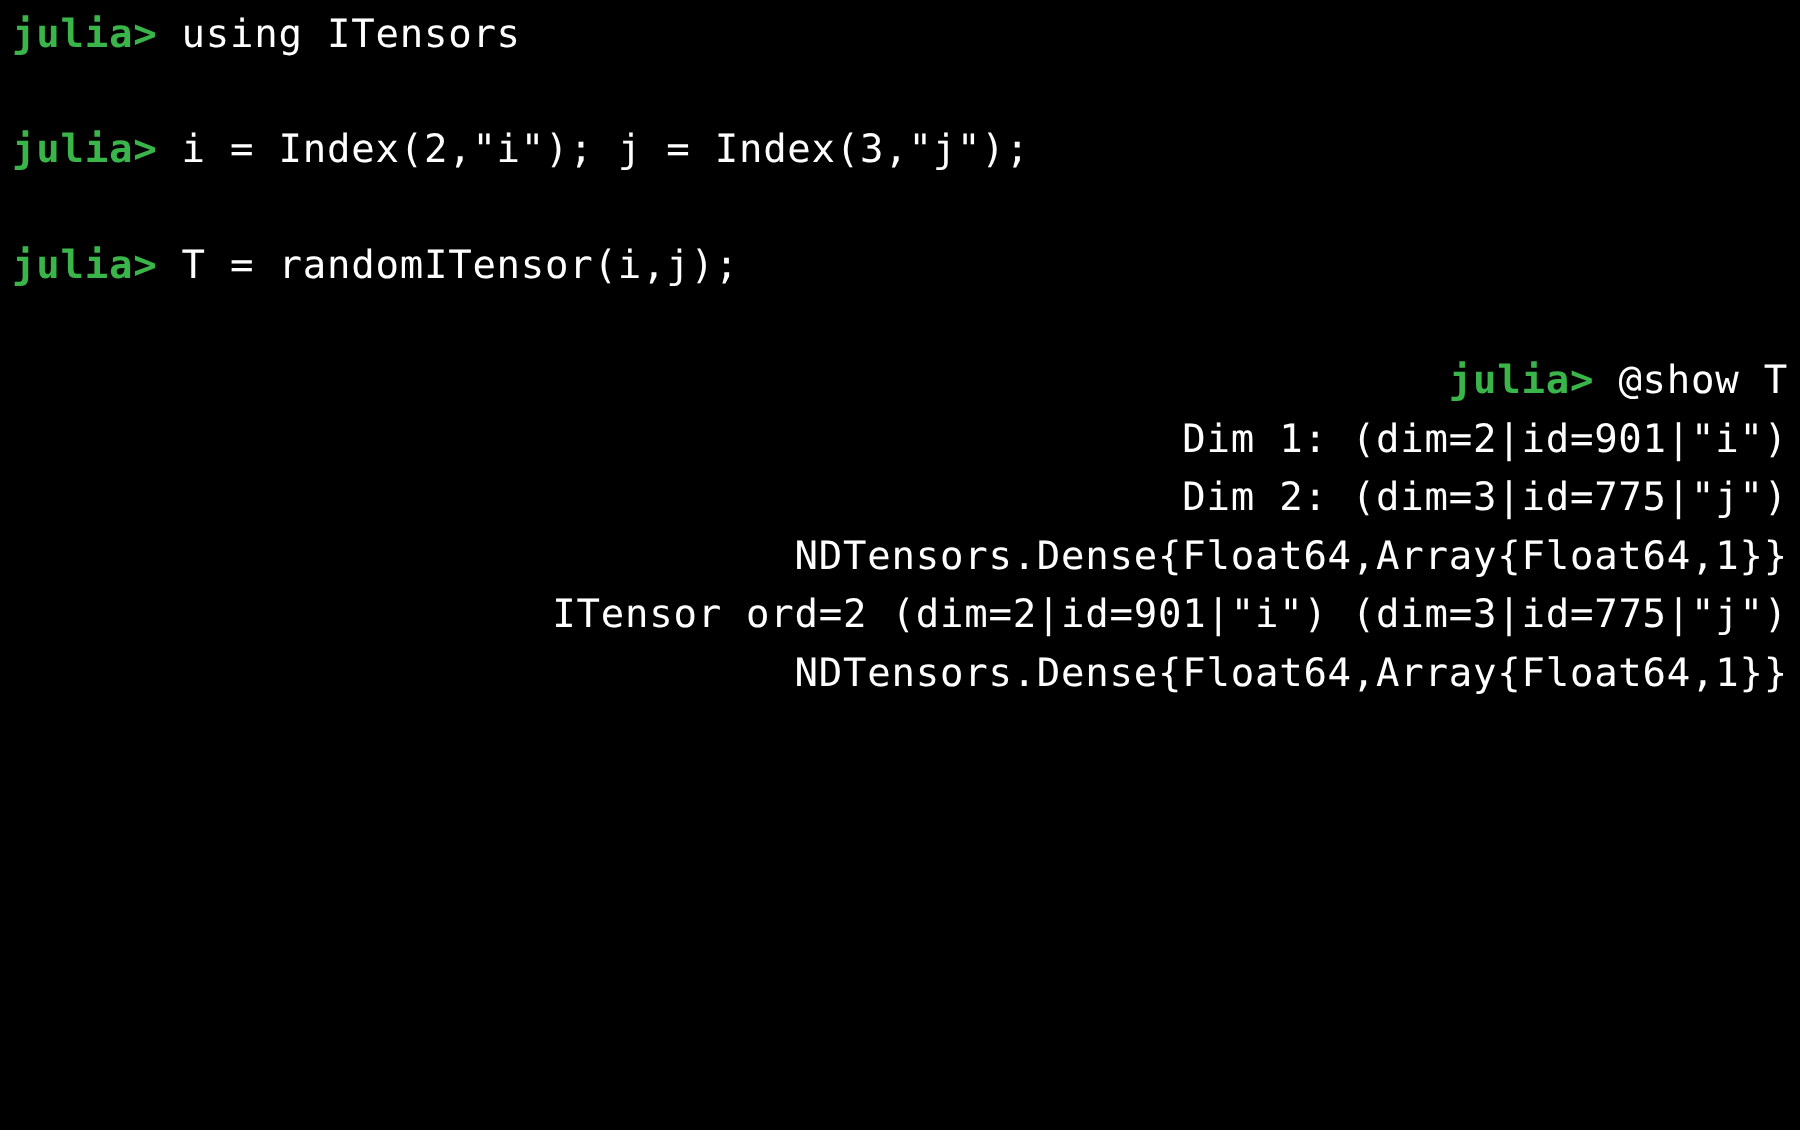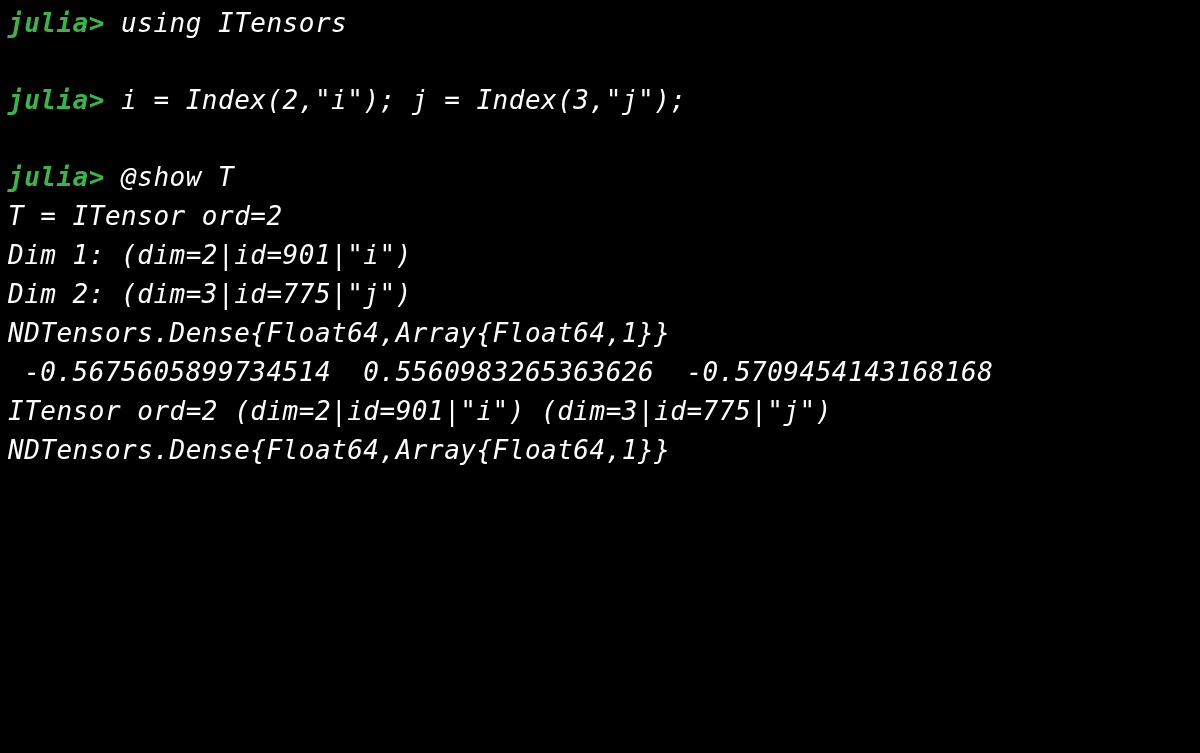--- a/index.html
+++ b/index.html
@@ -25,42 +25,43 @@
     }
     .prompt {
       color: #39b54a;
       font-weight: bold;
     }
     .output {
       color: #ffffff;
     }
     .block {
       margin-bottom: 38px;
-      font-style: italic;
     }
     .block:last-child {
       margin-bottom: 0;
+      text-align: right;
     }
   </style>
 </head>
 <body>
 
 <div>
   <div class="block">
     <div class="line"><span class="prompt">julia&gt;</span><span> </span><span class="output">using ITensors</span></div>
   </div>
 
   <div class="block">
     <div class="line"><span class="prompt">julia&gt;</span><span> </span><span class="output">i = Index(2,"i"); j = Index(3,"j");</span></div>
   </div>
 
+  <div class="block">
+    <div class="line"><span class="prompt">julia&gt;</span><span> </span><span class="output">T = randomITensor(i,j);</span></div>
+  </div>
 
   <div class="block">
     <div class="line"><span class="prompt">julia&gt;</span><span> </span><span class="output">@show T</span></div>
-    <div class="line output">T = ITensor ord=2</div>
     <div class="line output">Dim 1: (dim=2|id=901|"i")</div>
     <div class="line output">Dim 2: (dim=3|id=775|"j")</div>
     <div class="line output">NDTensors.Dense{Float64,Array{Float64,1}}</div>
-    <div class="line output"> -0.5675605899734514  0.5560983265363626  -0.5709454143168168</div>
     <div class="line output">ITensor ord=2 (dim=2|id=901|"i") (dim=3|id=775|"j")</div>
     <div class="line output">NDTensors.Dense{Float64,Array{Float64,1}}</div>
   </div>
 </div>
 
 </body></html>

